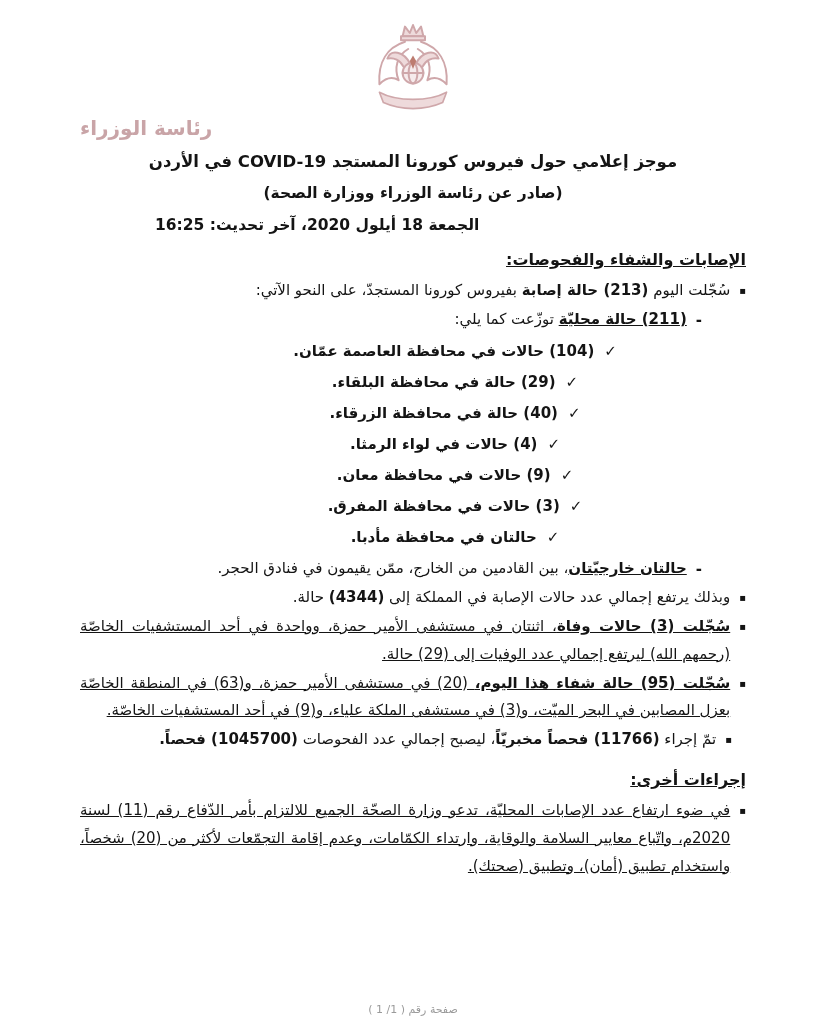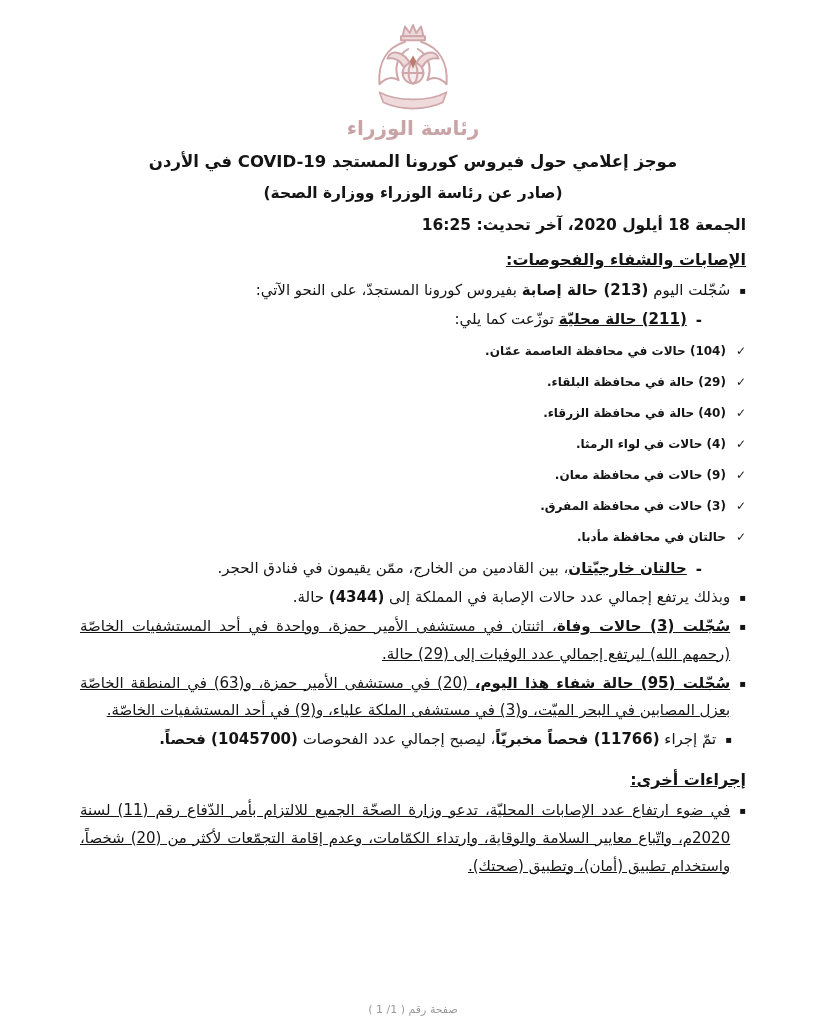--- a/index.html
+++ b/index.html
@@ -8,45 +8,45 @@
     position: relative;
     width: 826px; height: 1024px;
     margin: 0 auto;
     padding: 20px 80px 0;
     background: #ffffff;
     color: #141414;
     direction: rtl;
     overflow: hidden;
     font-family: "DejaVu Sans", sans-serif;
   }
-  .logo-block { text-align: center; }
+  .logo-block { text-align: left; }
   .logo-block svg { display: block; margin: 0 auto; }
   .logo-caption {
     color: #c9a4a7; font-size: 20px; font-weight: bold;
     margin-top: -2px; letter-spacing: 1px;
   }
   .title   { text-align: center; font-size: 16.5px; font-weight: bold; margin: 12px 0 0; }
   .subtitle{ text-align: center; font-size: 15.5px; font-weight: bold; margin: 13px 0 0; }
-  .date    { text-align: right; font-size: 15.5px; font-weight: bold; margin-top: 14px; margin-left: 75px; }
+  .date    { text-align: left; font-size: 15.5px; font-weight: bold; margin-top: 14px; margin-left: 75px; }
   .section-heading { font-size: 16px; font-weight: bold; text-decoration: underline; margin: 16px 0 8px; }
 
   .row { display: flex; align-items: flex-start; gap: 9px; font-size: 15px; line-height: 1.85; margin: 1px 0; }
   .marker { flex: 0 0 auto; font-weight: bold; }
   .sq   { font-size: 10px; line-height: 28px; }
   .dash { line-height: 28px; }
   .indent1 { margin-right: 44px; }
   .tests-row { margin-right: 14px; }
   .txt { margin: 0; }
   .just { text-align: justify; text-decoration: underline; }
   .u { text-decoration: underline; }
   b { font-weight: bold; }
 
   .check-list { margin: 2px 0 2px 0; margin-left: 0; padding-left: 0; margin-right: 0; }
   .check-list { margin-left: 84px; }
-  .check-line { text-align: right; font-weight: bold; font-size: 12px; line-height: 31px; }
+  .check-line { text-align: center; font-weight: bold; font-size: 15px; line-height: 31px; }
   .check { margin-inline-end: 10px; }
 
   .footer {
     position: absolute; bottom: 8px; left: 0; right: 0;
     text-align: center; font-size: 11px; color: #9a9a9a;
   }
 </style>
 </head>
 <body>
 

